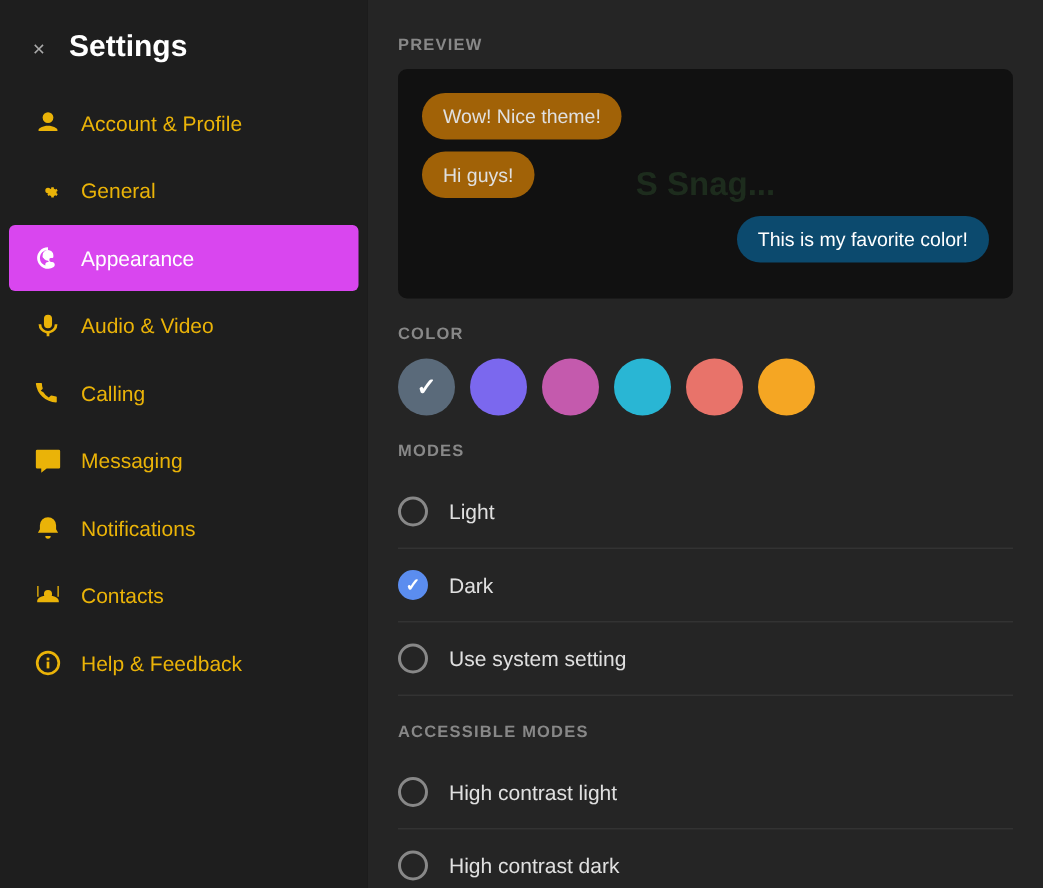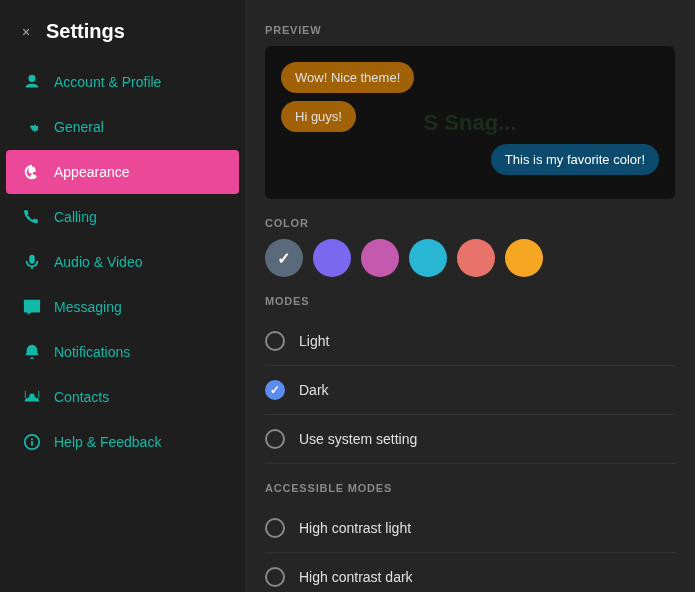--- a/index.html
+++ b/index.html
@@ -49,26 +49,26 @@
     }
 
     .nav-item {
       display: flex;
       align-items: center;
       gap: 12px;
       padding: 12px 16px;
       cursor: pointer;
       border-radius: 4px;
       margin: 1px 6px;
-      color: #14b8a6;
+      color: #eab308;
       font-size: 14px;
     }
 
     .nav-item.active {
-      background: #ec4899;
+      background: #d946ef;
       color: #ffffff;
     }
 
     .nav-icon {
       width: 20px;
       height: 20px;
       display: flex;
       align-items: center;
       justify-content: center;
       flex-shrink: 0;
@@ -260,32 +260,32 @@
             <circle cx="7" cy="9" r="1"></circle>
             <circle cx="10" cy="6" r="1"></circle>
             <circle cx="13" cy="9" r="1"></circle>
           </svg>
         </span>
     <span>Appearance</span>
   </div>
       <div class="nav-item">
     <span class="nav-icon">
           <svg width="18" height="18" viewBox="0 0 20 20" fill="currentColor">
+            <path d="M10 12a3 3 0 0 0 3-3V5a3 3 0 0 0-6 0v4a3 3 0 0 0 3 3zm5-3a5 5 0 0 1-10 0H3a7 7 0 0 0 6 6.93V18h2v-2.07A7 7 0 0 0 17 9h-2z"></path>
+          </svg>
+        </span>
+    <span>Audio &amp; Video</span>
+  </div>
+      <div class="nav-item">
+    <span class="nav-icon">
+          <svg width="18" height="18" viewBox="0 0 20 20" fill="currentColor">
             <path d="M6.6 9.4a11.46 11.46 0 0 0 4 4l1.4-1.4c.17-.17.42-.22.64-.13A11.38 11.38 0 0 0 16 12.5c.28 0 .5.22.5.5v3.5c0 .28-.22.5-.5.5A15.5 15.5 0 0 1 1 3c0-.28.22-.5.5-.5H5c.28 0 .5.22.5.5 0 1.23.2 2.43.56 3.36.09.22.04.47-.13.64L4.6 8.4l2 1z"></path>
           </svg>
         </span>
     <span>Calling</span>
-  </div>
-      <div class="nav-item">
-    <span class="nav-icon">
-          <svg width="18" height="18" viewBox="0 0 20 20" fill="currentColor">
-            <path d="M10 12a3 3 0 0 0 3-3V5a3 3 0 0 0-6 0v4a3 3 0 0 0 3 3zm5-3a5 5 0 0 1-10 0H3a7 7 0 0 0 6 6.93V18h2v-2.07A7 7 0 0 0 17 9h-2z"></path>
-          </svg>
-        </span>
-    <span>Audio &amp; Video</span>
   </div>
       <div class="nav-item">
     <span class="nav-icon">
           <svg width="18" height="18" viewBox="0 0 20 20" fill="currentColor">
             <path d="M18 2H2a1 1 0 0 0-1 1v12a1 1 0 0 0 1 1h3v3l4-3h9a1 1 0 0 0 1-1V3a1 1 0 0 0-1-1z"></path>
           </svg>
         </span>
     <span>Messaging</span>
   </div>
       <div class="nav-item">

